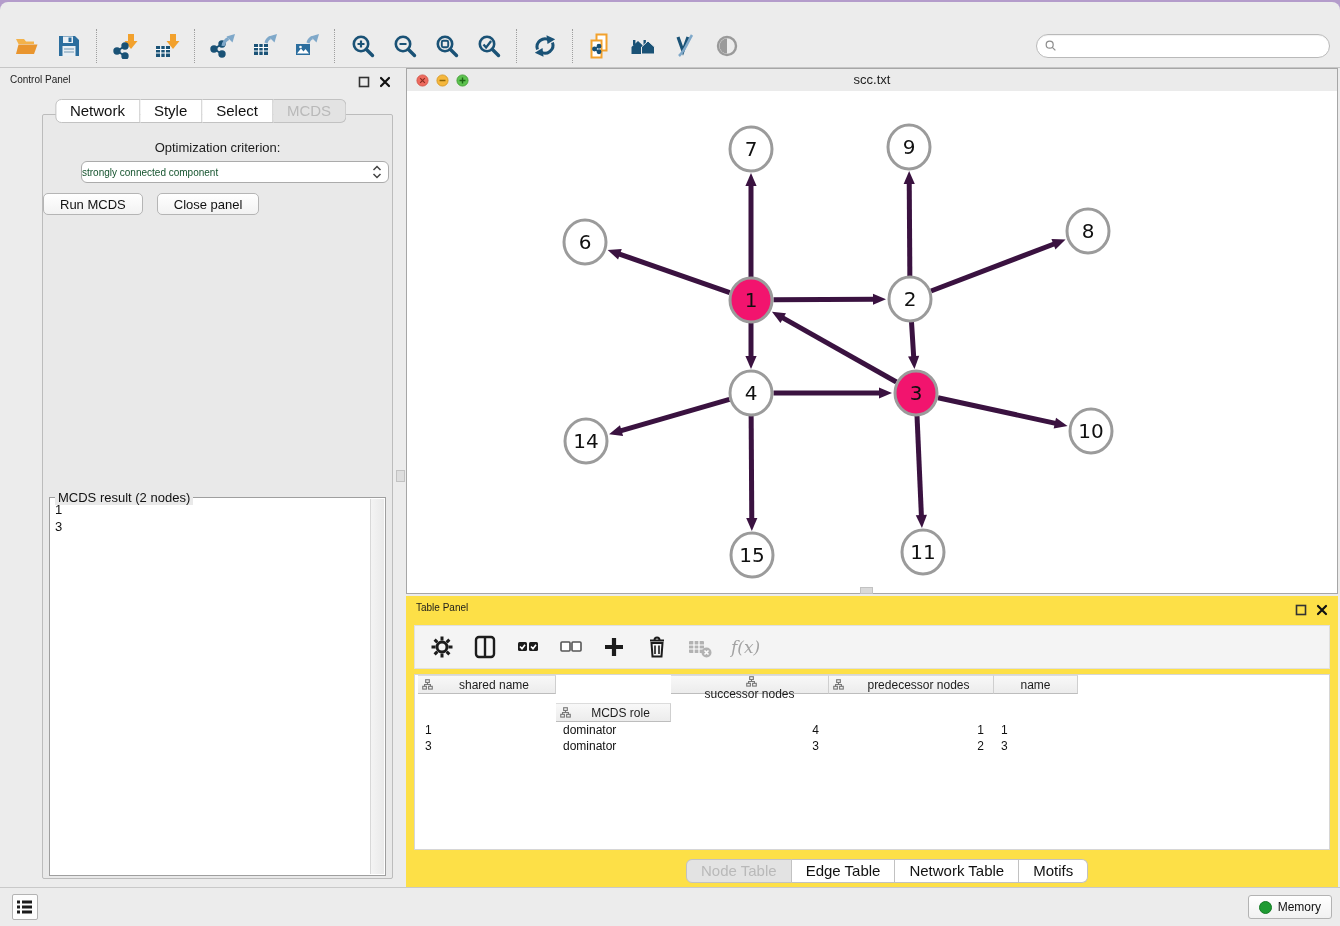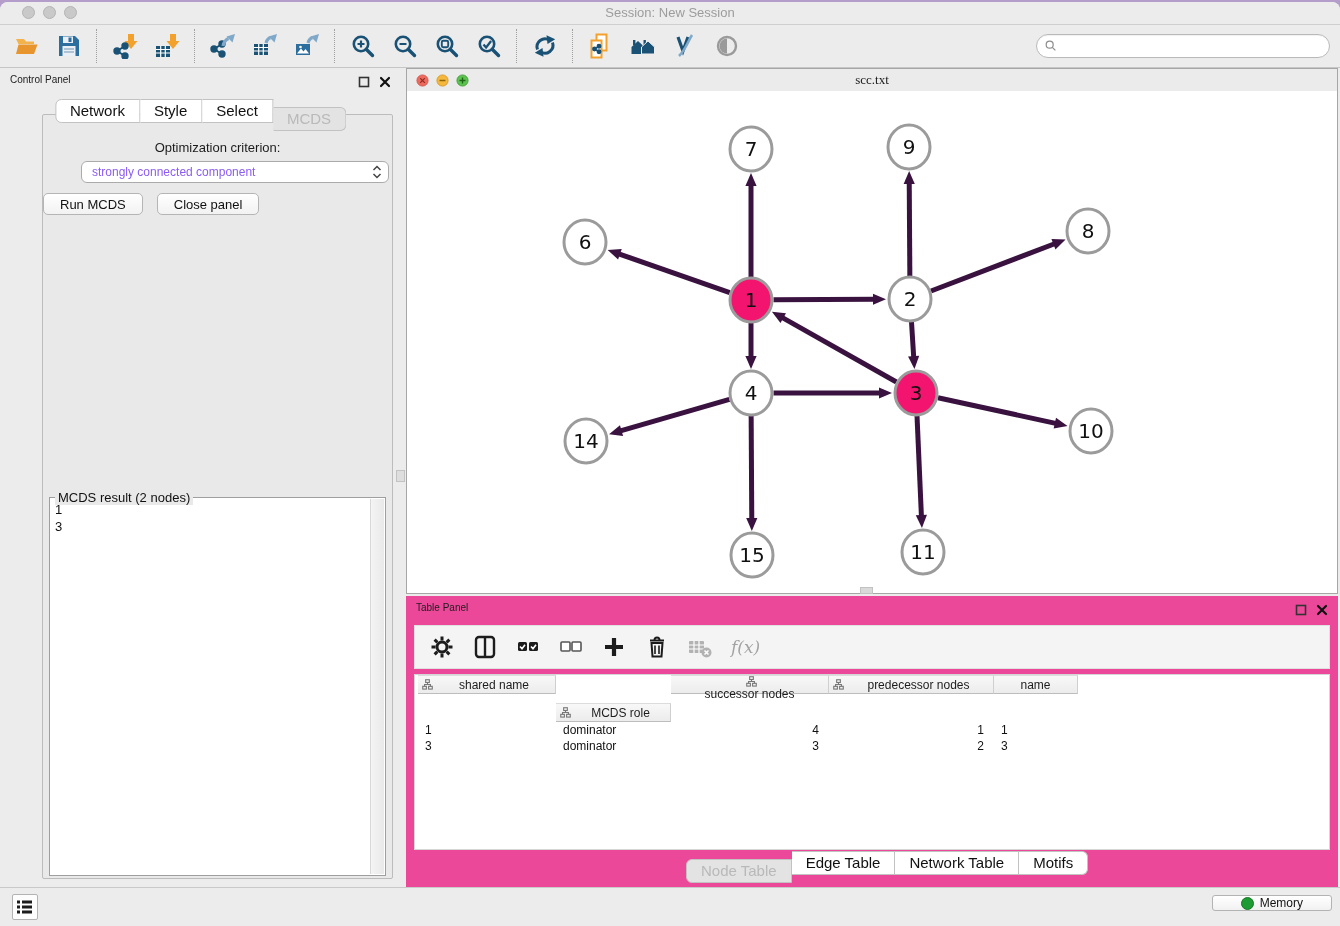--- a/index.html
+++ b/index.html
@@ -34,50 +34,50 @@
   .control-panel{position:absolute;left:0;top:0;width:401px;bottom:0;}
   .panel-head{position:absolute;top:0;left:0;right:0;height:26px;}
   .panel-head .ph-title{position:absolute;left:10px;top:6px;font-size:10px;color:#1c1c1c;}
   .ph-icons{position:absolute;right:10px;top:6px;display:flex;gap:9px;align-items:center;}
   .ph-icons span{display:inline-block;width:12px;height:12px;cursor:pointer;}
   .cp-tabs{position:absolute;top:31px;left:50%;transform:translateX(-50%);display:flex;z-index:3;}
   .seg-tab{height:22px;line-height:22px;padding:0 14px;font-size:15px;background:#fff;color:#111;
            border:1px solid #c2c2c2;border-left:none;cursor:pointer;white-space:nowrap;}
   .seg-tab:first-child{border-left:1px solid #c2c2c2;border-radius:6px 0 0 6px;}
   .seg-tab:last-child{border-radius:0 6px 6px 0;}
-  .seg-tab.selected{background:#e3e3e3;color:#b9b9b9;margin-top:8px;}
+  .seg-tab.selected{background:#e3e3e3;color:#b9b9b9;}
   .cp-body{position:absolute;left:8px;right:8px;top:46px;bottom:9px;background:#e9e9e9;
            border:1px solid #bcbcbc;border-radius:2px;margin-left:34px;}
   .opt-label{position:absolute;top:25px;left:0;right:0;text-align:center;font-size:13px;color:#1c1c1c;}
   .select-box{position:absolute;top:46px;left:38px;width:308px;height:22px;background:#fff;
               border:1px solid #ababab;border-radius:6px;box-sizing:border-box;display:flex;align-items:center;cursor:pointer;}
-  .select-box .sel-text{flex:1;font-size:12px;padding-left:10px;color:#8b5cf6;}
+  .select-box .sel-text{flex:1;font-size:10px;color:#14532d;}
   .select-box svg{margin-right:6px;}
   .btn-row{position:absolute;top:78px;left:0;right:0;display:flex;justify-content:flex-start;gap:14px;}
   .mac-btn{height:22px;padding:0 16px;font-size:13px;color:#111;background:linear-gradient(#ffffff,#f2f2f2);
            border:1px solid #b5b5b5;border-radius:5px;cursor:pointer;font-family:"Liberation Sans",sans-serif;}
   .result-box{position:absolute;left:6px;right:6px;top:382px;bottom:2px;border:1px solid #9f9f9f;background:#fff;padding-left:44px;}
   .result-legend{position:absolute;top:-8px;left:5px;background:#e9e9e9;padding:0 3px;font-size:13px;color:#111;}
   .result-lines{position:absolute;left:0;top:3px;right:15px;bottom:0;padding-left:5px;font-size:13px;line-height:17px;color:#111;overflow:hidden;}
   .result-scroll{position:absolute;top:1px;right:1px;bottom:1px;width:13px;background:linear-gradient(90deg,#f4f4f4,#e9e9e9);border-left:1px solid #d8d8d8;}
 
   
   .network-window{position:absolute;left:406px;top:0;width:932px;height:526px;
                   border:1px solid #a6a6a6;box-sizing:border-box;background:#fff;}
-  .net-titlebar{position:absolute;top:0;left:0;right:0;height:22px;background:#ebebeb;border-bottom:1px solid #bdbdbd;font-family:Liberation Serif, serif;}
+  .net-titlebar{position:absolute;top:0;left:0;right:0;height:22px;background:#ebebeb;border-bottom:1px solid #bdbdbd;}
   .net-lights{position:absolute;left:9px;top:4px;display:flex;gap:7px;}
   .net-lights span{width:13px;height:13px;display:inline-block;cursor:pointer;}
   .net-title{position:absolute;left:0;right:0;top:3px;text-align:center;font-size:13px;color:#1c1c1c;}
   .net-canvas{position:absolute;top:22px;left:0;right:0;bottom:0;background:#fff;overflow:hidden;}
 
   .v-handle{position:absolute;left:396px;top:402px;width:9px;height:12px;background:#dedede;border:1px solid #c2c2c2;box-sizing:border-box;cursor:col-resize;}
   .h-handle{position:absolute;left:860px;top:519px;width:13px;height:7px;background:#d9d9d9;border:1px solid #c2c2c2;box-sizing:border-box;cursor:row-resize;}
 
   
-  .table-panel{position:absolute;left:406px;top:528px;width:932px;bottom:0;background:#ec4899;text-decoration:underline;}
+  .table-panel{position:absolute;left:406px;top:528px;width:932px;bottom:0;background:#fde047;text-decoration:underline;}
   .tp-toolbar{position:absolute;left:8px;right:8px;top:29px;height:44px;background:#f4f4f4;
               border:1px solid #e0e0e0;display:flex;align-items:center;gap:17px;padding-left:14px;box-sizing:border-box;}
   .tp-btn{border:none;background:transparent;padding:0;cursor:pointer;height:26px;}
   .tp-btn svg{display:block;height:26px;}
   .tp-body{position:absolute;left:8px;right:8px;top:78px;height:176px;background:#fff;border:1px solid #d6d6d6;box-sizing:border-box;}
   .tbl{position:absolute;left:3px;top:0;}
   .tbl-header{display:flex;}
   .th-cell{height:19px;box-sizing:border-box;background:linear-gradient(#f8f8f8,#ececec);
            border-right:1px solid #cfcfcf;border-bottom:1px solid #bdbdbd;border-top:1px solid #dcdcdc;
            display:flex;align-items:center;font-size:12px;color:#1c1c1c;cursor:pointer;}
@@ -86,38 +86,30 @@
   .tbl-row{display:flex;height:16px;}
   .td-cell{font-size:12px;color:#111;box-sizing:border-box;line-height:16px;overflow:hidden;white-space:nowrap;}
   .td-left{text-align:left;padding-left:7px;}
   .td-right{text-align:right;padding-right:10px;}
   .tp-tabs{position:absolute;left:280px;bottom:5px;display:flex;z-index:2;}
 
   
   .statusbar{position:absolute;left:0;right:0;bottom:0;height:38px;background:#ececec;border-top:1px solid #c9c9c9;}
   .list-btn{position:absolute;left:12px;top:6px;width:26px;height:26px;background:#fdfdfd;border:1px solid #b3b3b3;
             border-radius:2px;padding:2px;cursor:pointer;}
-  .memory-btn{position:absolute;right:8px;top:7px;height:16px;display:flex;align-items:center;gap:6px;padding:0 28px;
+  .memory-btn{position:absolute;right:8px;top:7px;height:24px;display:flex;align-items:center;gap:6px;padding:0 10px;
               background:linear-gradient(#ffffff,#f1f1f1);border:1px solid #b3b3b3;border-radius:3px;cursor:pointer;
               font-size:12px;color:#111;font-family:"Liberation Sans",sans-serif;}
   .mem-dot{width:11px;height:11px;border-radius:50%;}
 </style>
 </head>
 <body>
 
 <div class="app">
 
-  <div class="titlebar">
-    <div class="lights">
-      <span class="light"></span>
-      <span class="light"></span>
-      <span class="light"></span>
-    </div>
-    <div class="win-title">Session: New Session</div>
-  </div>
 
   <div class="toolbar">
     <div id="toolbar-groups" style="display:flex;align-items:center;height:100%;">
         <div class="tb-group">
           <button class="tb-btn"><span><svg viewBox="0 0 26 26">
                 <path d="M2 6h8l2 2.5h8v2.5H4.5z" fill="#f3b24a"></path>
                 <path d="M4.5 11.5h19L20 21H2z" fill="#e9952e"></path>
               </svg></span></button>
           <button class="tb-btn"><span><svg viewBox="0 0 26 26">
                 <path d="M3 3h16l4 4v16H3z" fill="#2c6e9e"></path>

